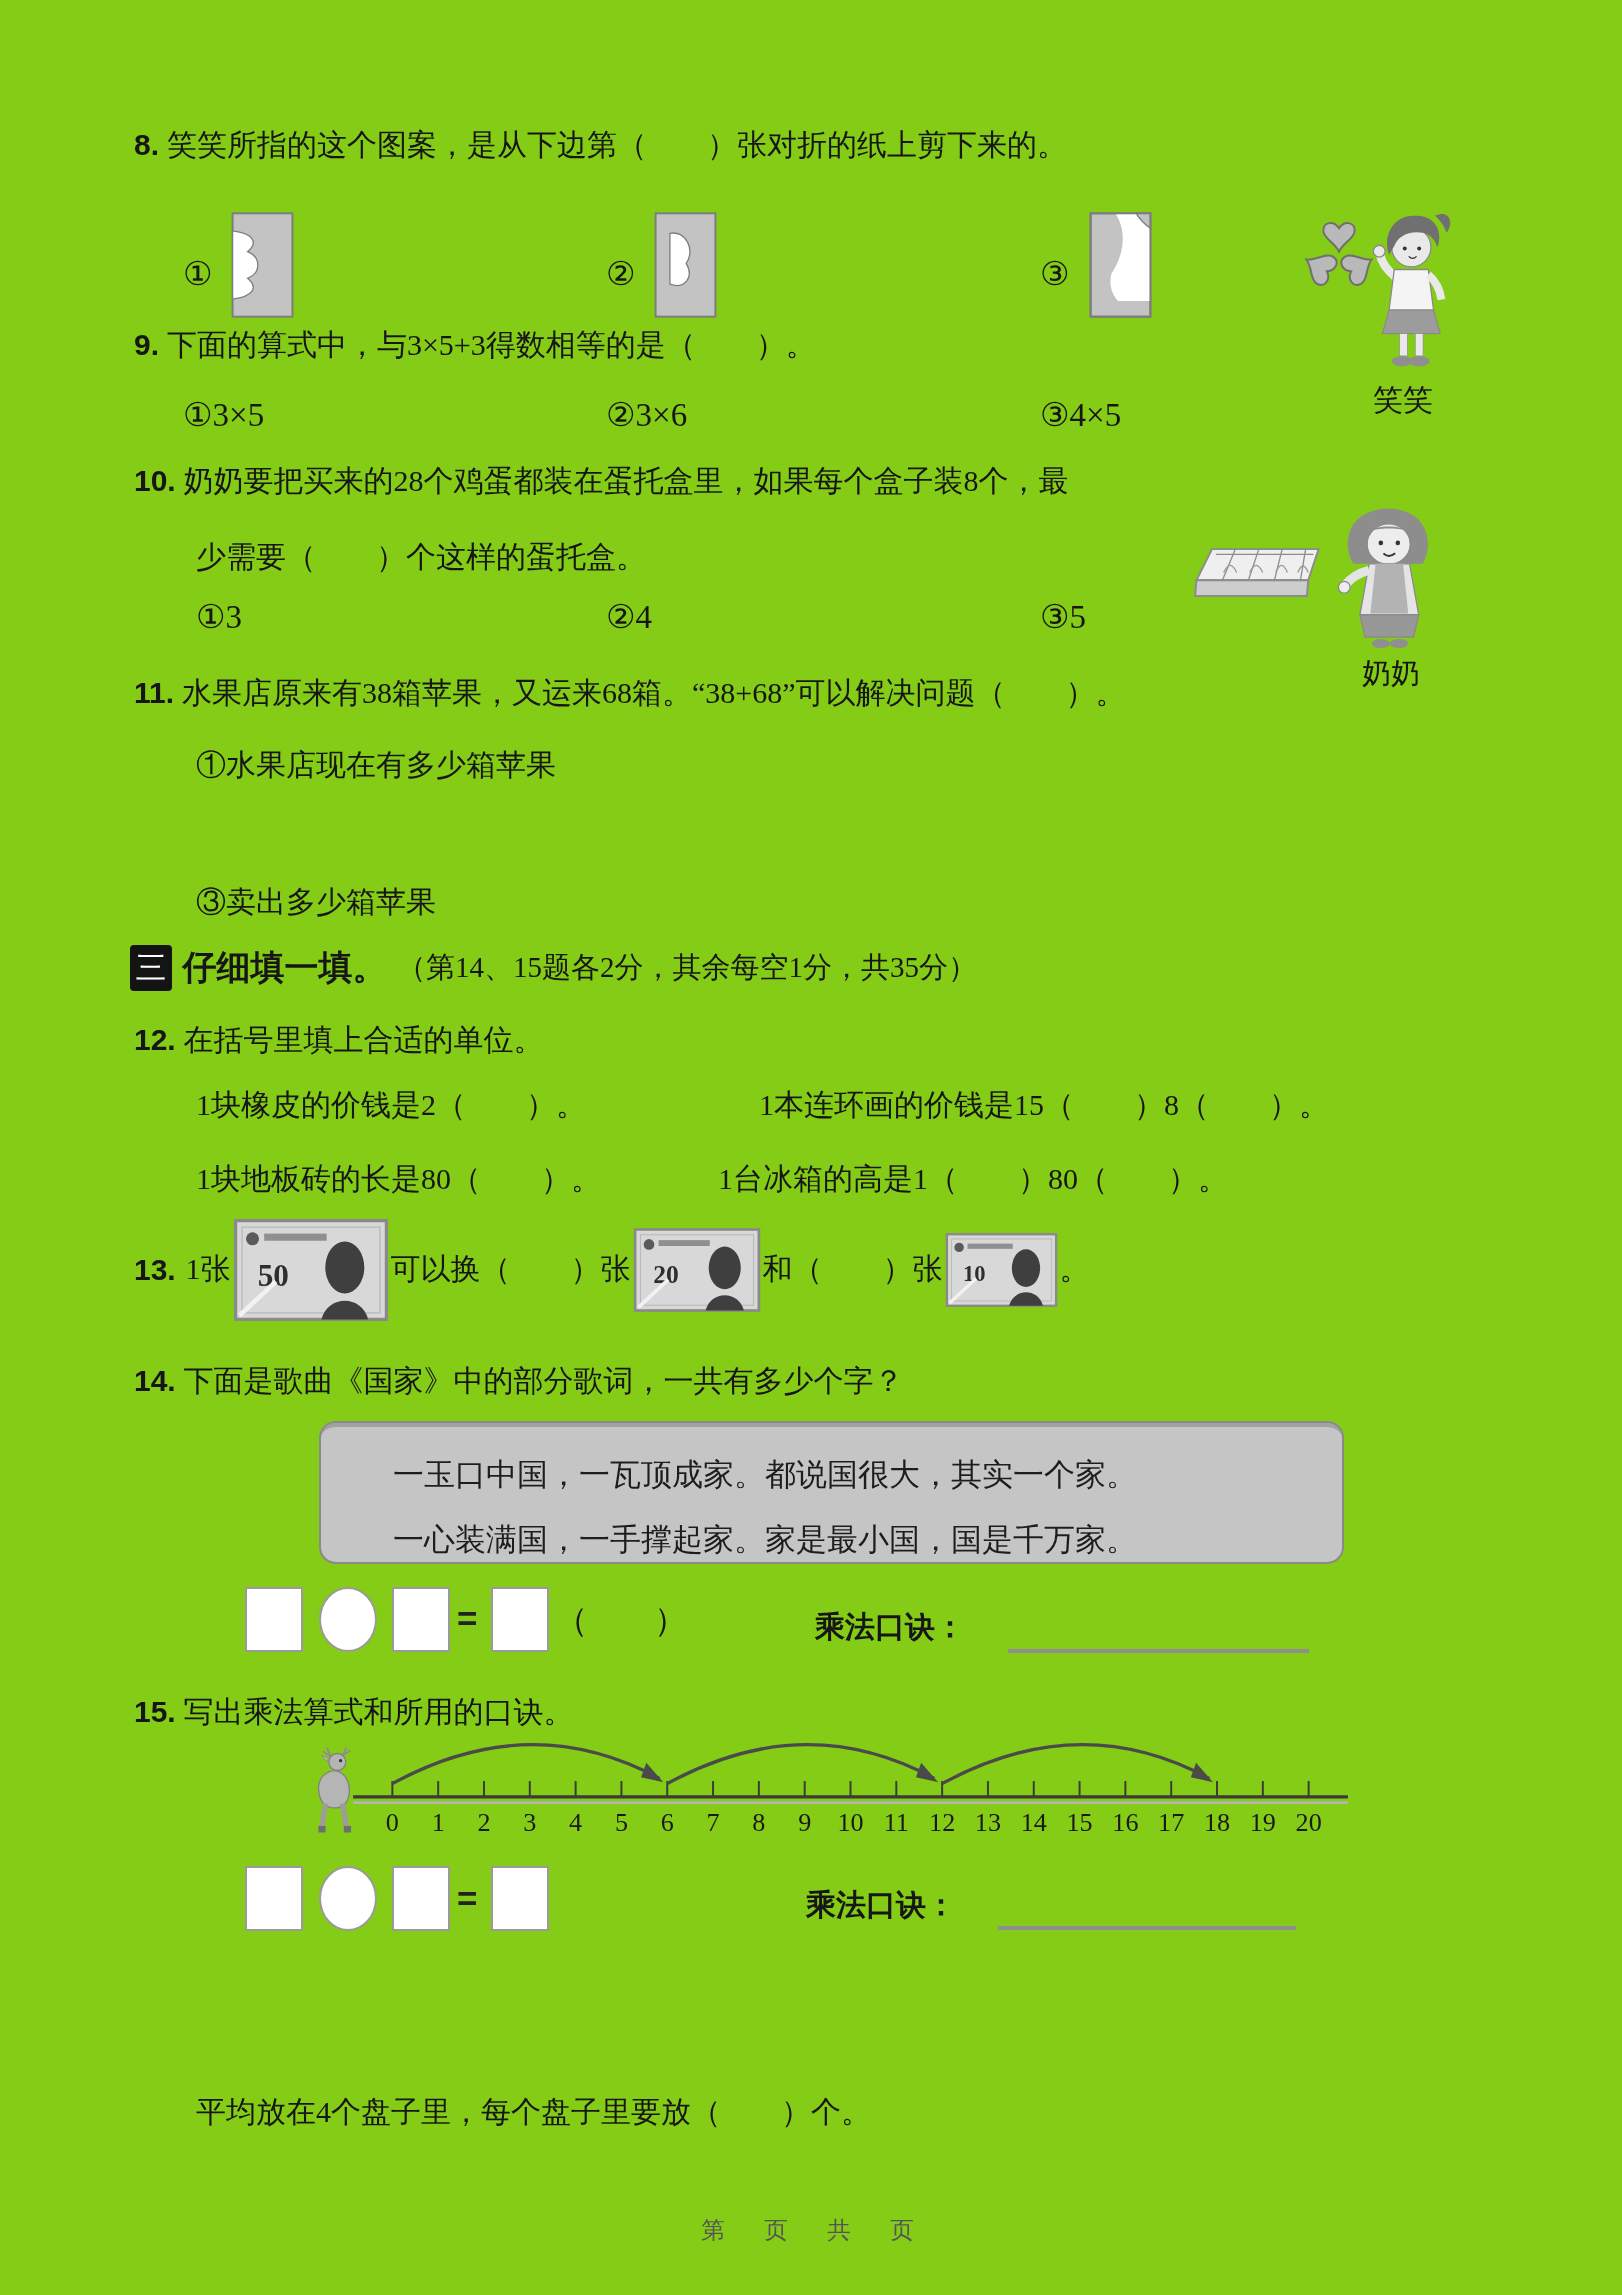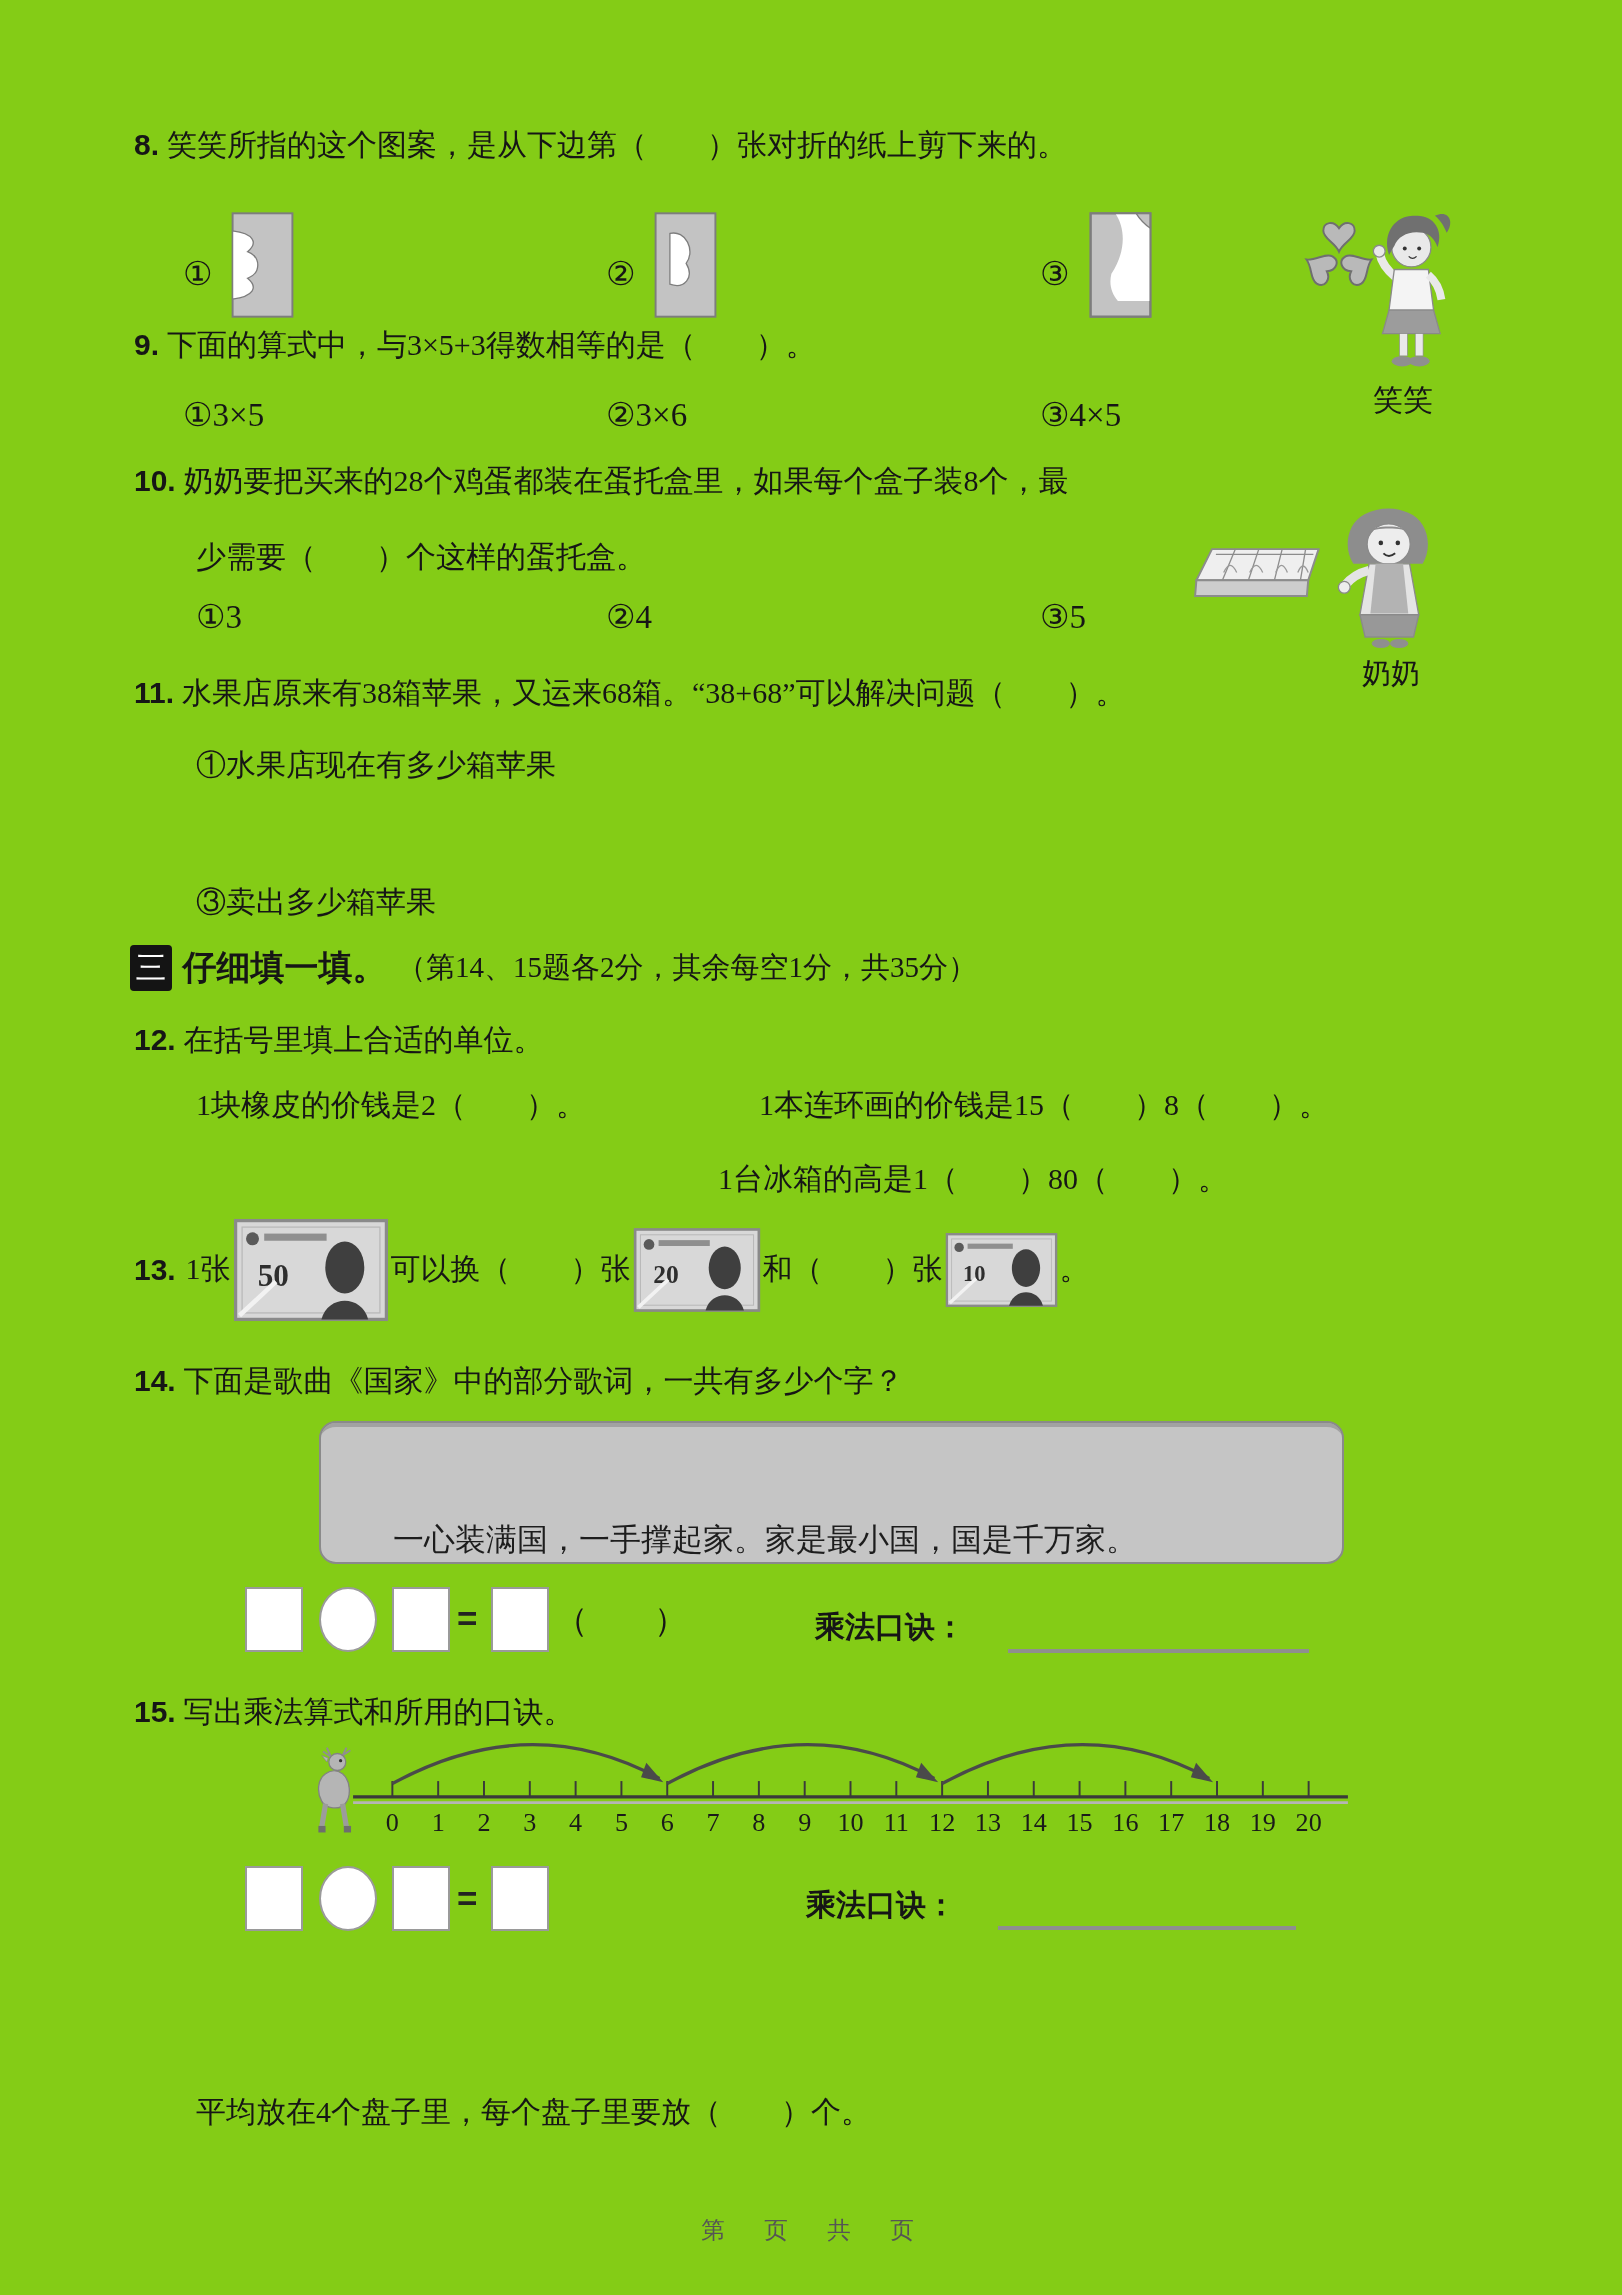--- a/index.html
+++ b/index.html
@@ -144,20 +144,21 @@
     <span class="sec-icon">三</span>
     <span class="sec-title">仔细填一填。</span>
     <span class="sec-note">（第14、15题各2分，其余每空1分，共35分）</span>
   </div>
 
   <div class="t" style="left:134px; top:1021px;">
     <span class="qn">12.</span><span>在括号里填上合适的单位。</span>
   </div>
   <div class="t" style="left:196px; top:1086px;">1块橡皮的价钱是2（　　）。</div>
   <div class="t" style="left:759px; top:1086px;">1本连环画的价钱是15（　　）8（　　）。</div>
+  <div class="t" style="left:196px; top:1160px;">1块地板砖的长是80（　　）。</div>
   <div class="t" style="left:718px; top:1160px;">1台冰箱的高是1（　　）80（　　）。</div>
 
   <div class="q13-row">
     <span class="t13 qn">13.</span>
     <span class="t13">1张</span>
     <svg width="156" height="106" viewBox="0 0 240 160">
       <rect x="4" y="4" width="232" height="152" fill="#d8d8d8" stroke="#8a8a8a" stroke-width="5"></rect>
       <rect x="14" y="14" width="212" height="132" fill="none" stroke="#b9b9b9" stroke-width="2"></rect>
       <circle cx="30" cy="32" r="10" fill="#5a5a5a"></circle>
       <rect x="48" y="24" width="96" height="11" fill="#8f8f8f"></rect>
@@ -188,20 +189,21 @@
       <text x="62" y="104" font-size="48" font-weight="bold" fill="#2e2e2e" text-anchor="middle">10</text>
       <line x1="10" y1="150" x2="66" y2="98" stroke="#f2f2f2" stroke-width="7"></line>
     </svg>
     <span class="t13">。</span>
   </div>
 
   <div class="t" style="left:134px; top:1362px;">
     <span class="qn">14.</span><span>下面是歌曲《国家》中的部分歌词，一共有多少个字？</span>
   </div>
   <div class="lyrics"></div>
+  <div class="lyric-line" style="left:393px; top:1454px;">一玉口中国，一瓦顶成家。都说国很大，其实一个家。</div>
   <div class="lyric-line" style="left:393px; top:1519px;">一心装满国，一手撑起家。家是最小国，国是千万家。</div>
 
   <div class="box" style="left:245px; top:1587px;"></div>
   <div class="box circle" style="left:319px; top:1587px;"></div>
   <div class="box" style="left:392px; top:1587px;"></div>
   <div class="eq" style="left:457px; top:1599px;">=</div>
   <div class="box" style="left:491px; top:1587px;"></div>
   <div class="paren" style="left:555px; top:1598px;">（　　）</div>
   <div class="koujue" style="left:815px; top:1607px;">乘法口诀：</div>
   <div class="uline" style="left:1008px; top:1649px; width:301px;"></div>

